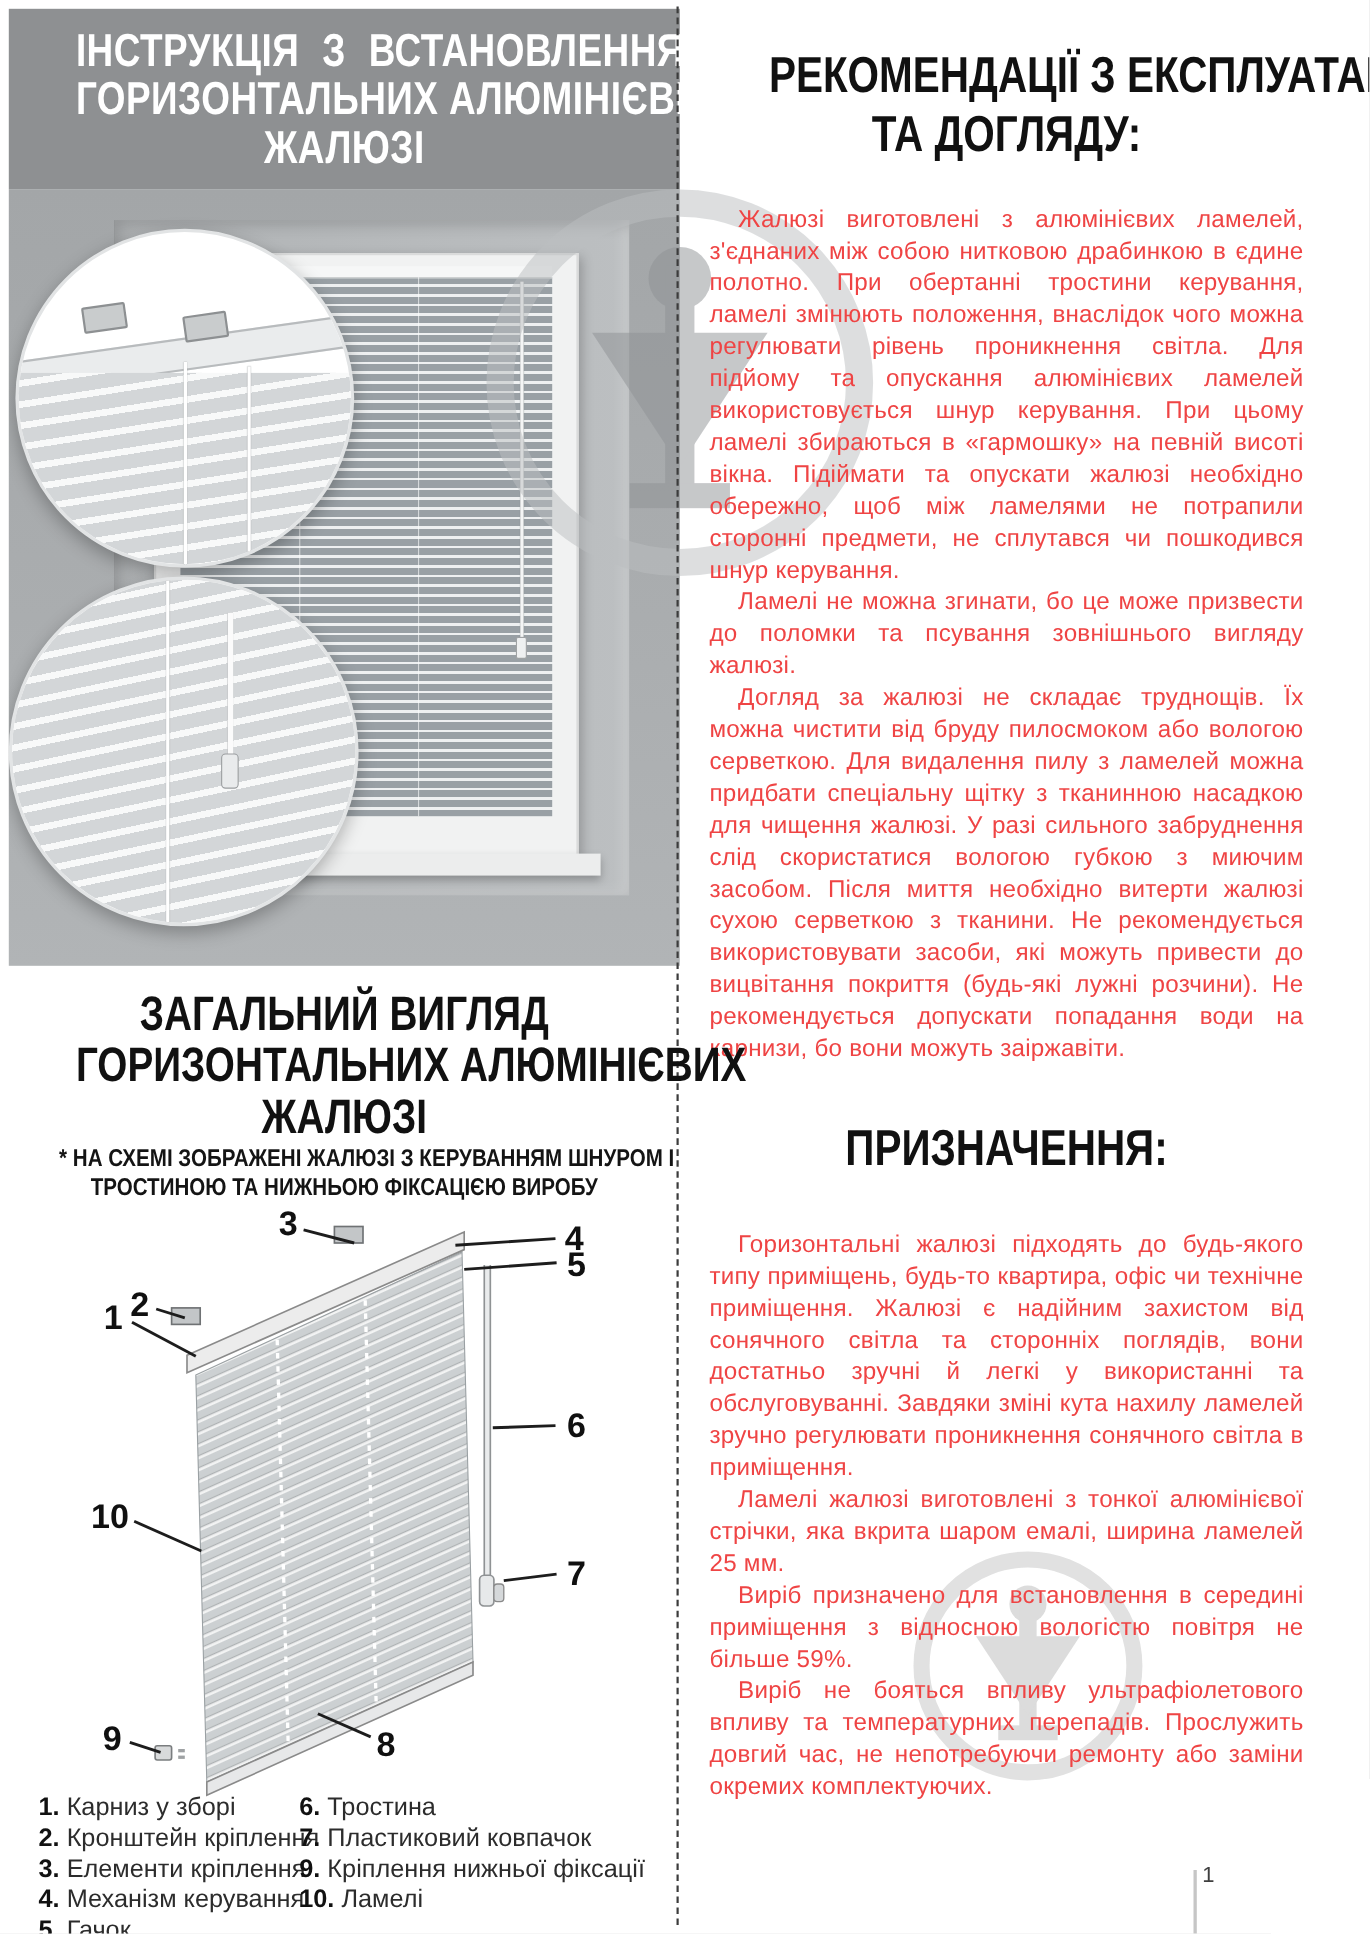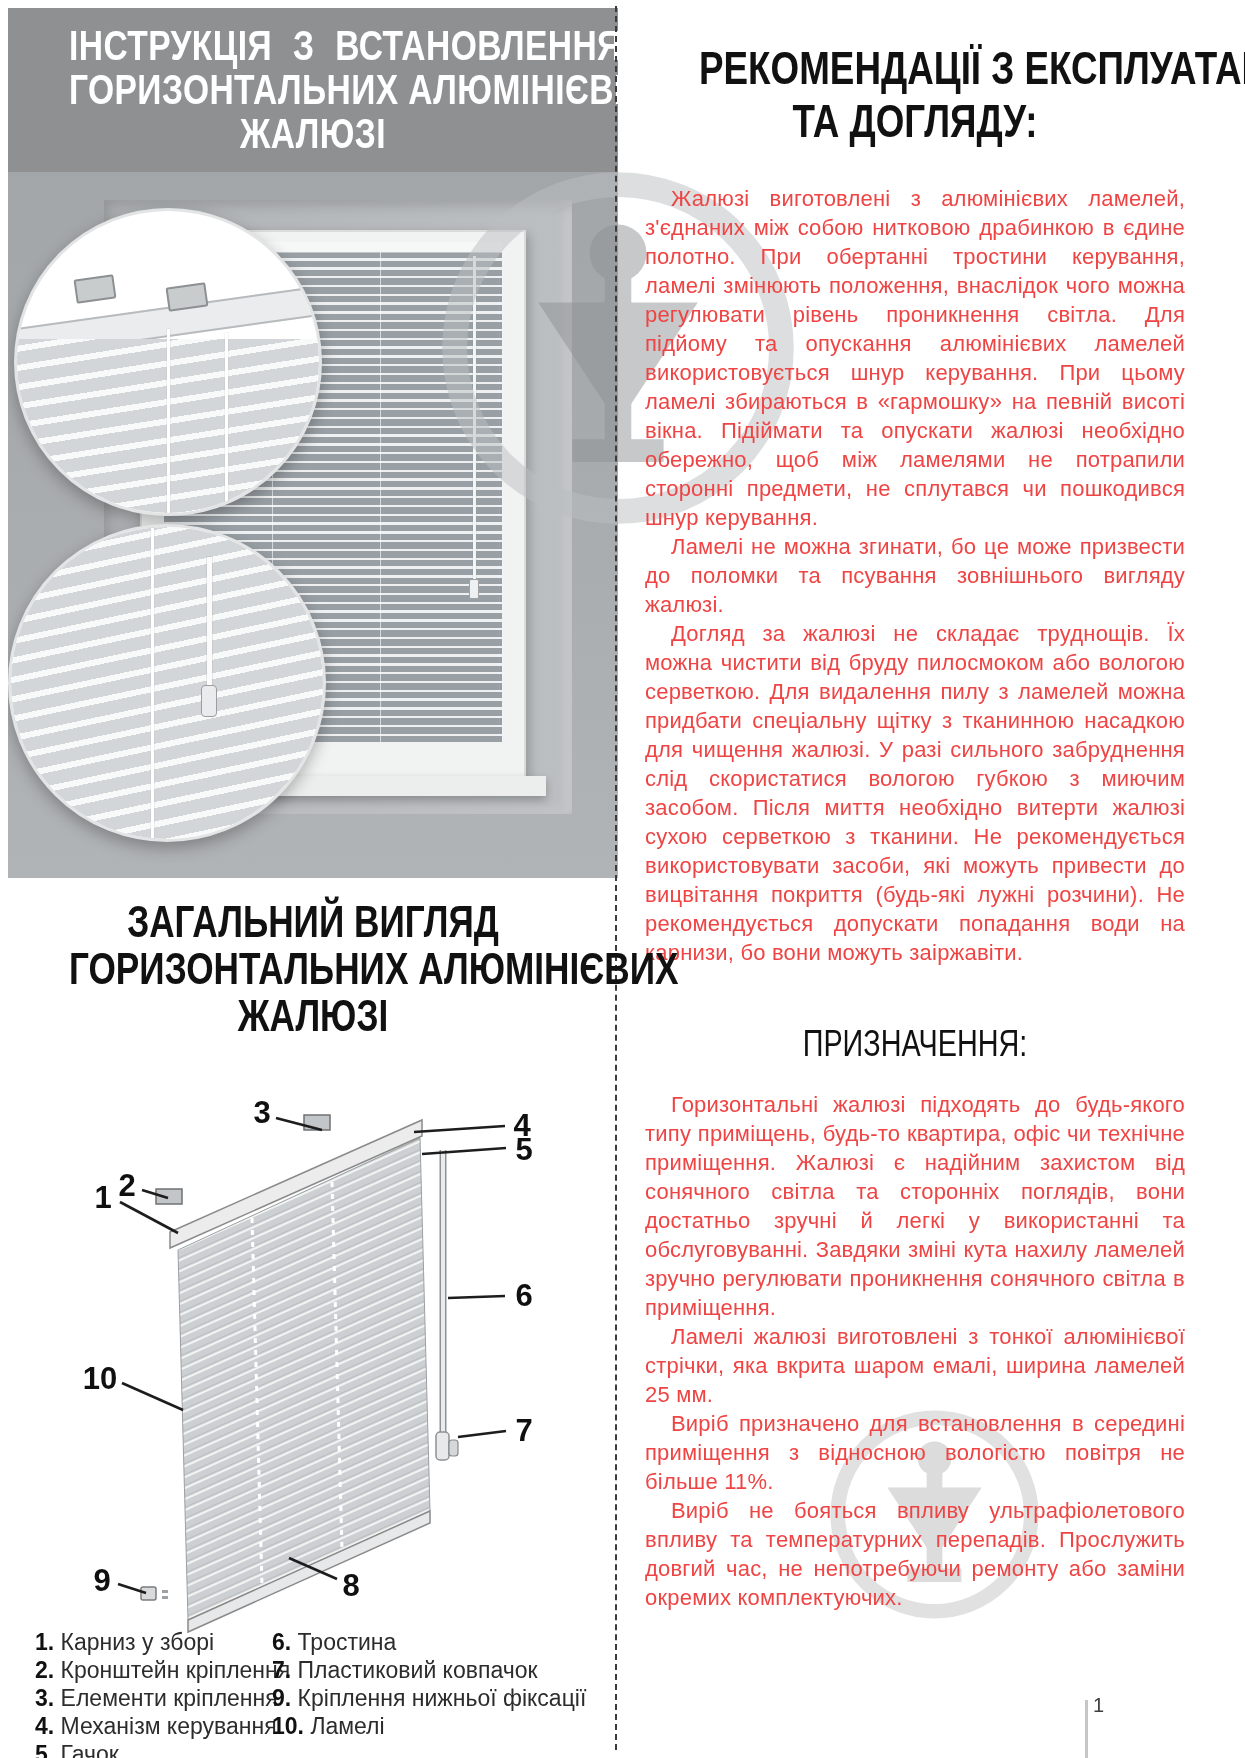--- a/index.html
+++ b/index.html
@@ -57,21 +57,21 @@
   .wm{z-index:2;pointer-events:none;}
   .wm1{left:428px;top:158px;width:380px;height:380px;opacity:.5;}
   .wm2{left:822px;top:1402px;width:225px;height:225px;opacity:.85;}
 
   
   .sep{left:615px;top:6px;height:1744px;width:0;border-left:2px dashed #3c3c3c;z-index:2;}
 
   
   .rightcol{left:645px;top:42px;width:540px;z-index:3;}
   .rhead{font-weight:700;color:#111;font-size:46px;line-height:53px;margin:0 0 36px 0;}
-  .rhead2{font-weight:400;color:#111;font-size:36px;line-height:53px;margin:50px 0 20px 0;}
+  .rhead2{font-weight:700;color:#111;font-size:46px;line-height:53px;margin:50px 0 46px 0;}
   .rightcol p{margin:0;font-size:22px;line-height:29px;text-align:justify;text-indent:26px;
               color:#ef4444;letter-spacing:.2px;}
 
   
   .ovhead{left:8px;top:898px;width:610px;z-index:3;}
   .ovhead .ln{font-weight:700;color:#111;font-size:44px;line-height:47px;}
   .ovnote{left:8px;top:1040px;width:610px;z-index:3;}
   .ovnote .ln{font-weight:700;color:#141414;font-size:22px;line-height:26px;}
 
   
@@ -154,28 +154,32 @@
     </h1>
     <p>Жалюзі виготовлені з алюмінієвих ламелей, з'єднаних між собою нитковою драбинкою в єдине полотно. При обертанні тростини керування, ламелі змінюють положення, внаслідок чого можна регулювати рівень проникнення світла. Для підйому та опускання алюмінієвих ламелей використовується шнур керування. При цьому ламелі збираються в «гармошку» на певній висоті вікна. Підіймати та опускати жалюзі необхідно обережно, щоб між ламелями не потрапили сторонні предмети, не сплутався чи пошкодився шнур керування.</p>
     <p>Ламелі не можна згинати, бо це може призвести до поломки та псування зовнішнього вигляду жалюзі.</p>
     <p>Догляд за жалюзі не складає труднощів. Їх можна чистити від бруду пилосмоком або вологою серветкою. Для видалення пилу з ламелей можна придбати спеціальну щітку з тканинною насадкою для чищення жалюзі. У разі сильного забруднення слід скористатися вологою губкою з миючим засобом. Після миття необхідно витерти жалюзі сухою серветкою з тканини. Не рекомендується використовувати засоби, які можуть привести до вицвітання покриття (будь-які лужні розчини). Не рекомендується допускати попадання води на карнизи, бо вони можуть заіржавіти.</p>
 
     <h2 class="rhead2">
       <span class="cond">ПРИЗНАЧЕННЯ:</span>
     </h2>
     <p>Горизонтальні жалюзі підходять до будь-якого типу приміщень, будь-то квартира, офіс чи технічне приміщення. Жалюзі є надійним захистом від сонячного світла та сторонніх поглядів, вони достатньо зручні й легкі у використанні та обслуговуванні. Завдяки зміні кута нахилу ламелей зручно регулювати проникнення сонячного світла в приміщення.</p>
     <p>Ламелі жалюзі виготовлені з тонкої алюмінієвої стрічки, яка вкрита шаром емалі, ширина ламелей 25 мм.</p>
-    <p>Виріб призначено для встановлення в середині приміщення з відносною вологістю повітря не більше 11%.</p>
+    <p>Виріб призначено для встановлення в середині приміщення з відносною вологістю повітря не більше 59%.</p>
     <p>Виріб не бояться впливу ультрафіолетового впливу та температурних перепадів. Прослужить довгий час, не непотребуючи ремонту або заміни окремих комплектуючих.</p>
   </div>
 
   <div class="abs ovhead">
     <span class="cond ln">ЗАГАЛЬНИЙ ВИГЛЯД</span>
     <span class="cond ln">ГОРИЗОНТАЛЬНИХ АЛЮМІНІЄВИХ</span>
     <span class="cond ln">ЖАЛЮЗІ</span>
+  </div>
+  <div class="abs ovnote">
+    <span class="cond85 ln">* НА СХЕМІ ЗОБРАЖЕНІ ЖАЛЮЗІ З КЕРУВАННЯМ ШНУРОМ І</span>
+    <span class="cond85 ln">ТРОСТИНОЮ ТА НИЖНЬОЮ ФІКСАЦІЄЮ ВИРОБУ</span>
   </div>
 
   <svg class="abs diagram" viewBox="0 0 618 545">
     <defs>
       <pattern id="slats" width="10" height="10" patternUnits="userSpaceOnUse" patternTransform="rotate(-24.2)">
         <rect width="10" height="10" fill="#f2f3f3"></rect>
         <rect y="0" width="10" height="6.2" fill="#ccd0d2"></rect>
         <rect y="6.2" width="10" height="1.3" fill="#aeb2b4"></rect>
       </pattern>
     </defs>

